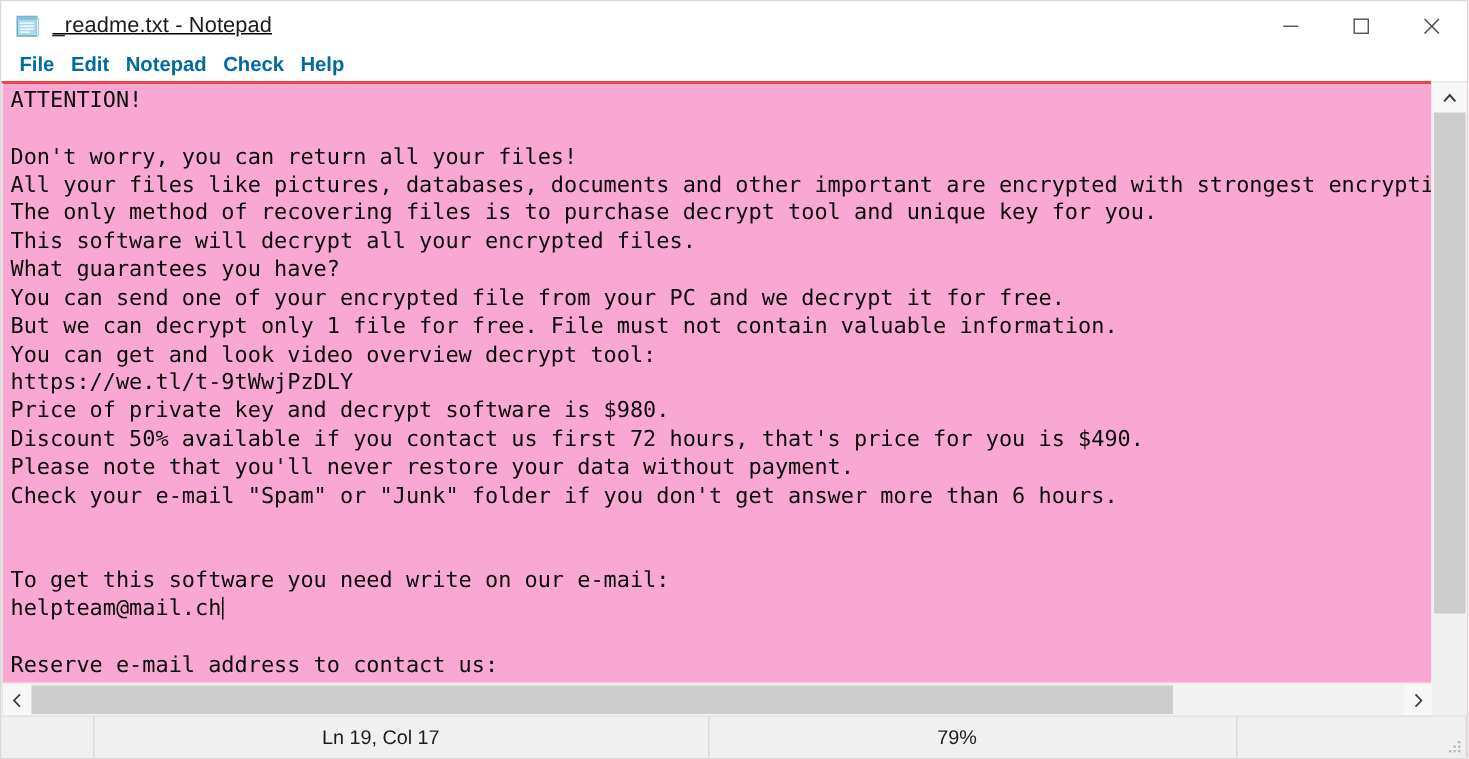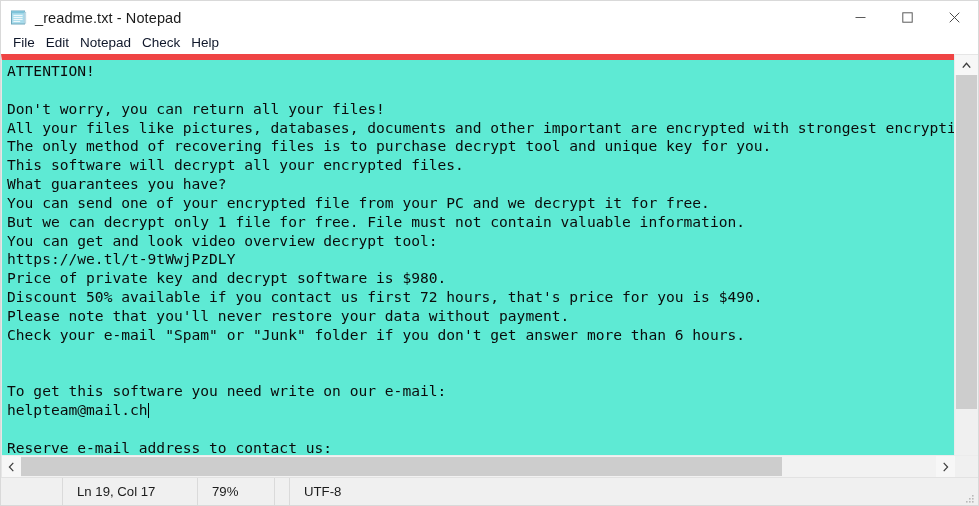--- a/index.html
+++ b/index.html
@@ -30,25 +30,26 @@
   .titlebar {
     height: 32px;
     min-height: 32px;
     background: #ffffff;
     display: flex;
     align-items: center;
     position: relative;
   }
   .title-left {
     display: flex;
-    align-items: flex-end;
+    align-items: center;
     padding-left: 9px;
     gap: 8px;
     flex: 1;
     min-width: 0;
+    text-decoration: underline;
   }
   .app-icon {
     width: 17px;
     height: 17px;
     position: relative;
     flex: none;
   }
   .app-icon svg { display: block; }
   .title-text {
     font-size: 14.5px;
@@ -78,24 +79,25 @@
     height: 21px;
     min-height: 21px;
     background: #ffffff;
     display: flex;
     align-items: center;
     padding-left: 7px;
     gap: 0px;
   }
   .menu-item {
     font-size: 13.5px;
-    color: #0f172a;
+    color: #0369a1;
     padding: 1px 6px 2px 5px;
     white-space: nowrap;
     line-height: 16px;
+    font-weight: bold;
   }
 
   
   .editor-wrap {
     position: relative;
     flex: 1;
     min-height: 0;
     display: flex;
     flex-direction: column;
     background: #ffffff;
@@ -103,22 +105,22 @@
   .editor-row {
     display: flex;
     flex: 1;
     min-height: 0;
   }
   .text-area {
     position: relative;
     flex: 1;
     min-width: 0;
     overflow: hidden;
-    background: #5eead4;
-    border-top: 6px solid #ef4444;
+    background: #f9a8d4;
+    border-top: 2px solid #ef4444;
     border-left: 1px solid #e6e6e6;
   }
   .text-lines {
     position: absolute;
     left: 5px;
     top: 2px;
     white-space: pre;
     font-family: "DejaVu Sans Mono", "Liberation Mono", monospace;
     font-size: 14.6px;
     line-height: 18.85px;
@@ -208,21 +210,21 @@
     background: #f0f0f0;
   }
 
   
   .statusbar {
     height: 27px;
     min-height: 27px;
     background: #f0f0f0;
     display: flex;
     align-items: center;
-    justify-content: flex-start;
+    justify-content: space-between;
     border-top: 1px solid #e2e2e2;
     position: relative;
     padding-left: 47px;
   }
   .status-cell {
     font-size: 13.2px;
     color: #1b1b1b;
     white-space: nowrap;
     display: flex;
     align-items: center;
@@ -336,21 +338,20 @@
     </div>
   </div>
 
   <div class="statusbar">
     <div class="status-sep"></div>
     <div class="status-cell s-ln">Ln 19, Col 17</div>
     <div class="status-sep"></div>
     <div class="status-cell s-zoom">79%</div>
     <div class="status-sep"></div>
     <div class="status-sep"></div>
-    <div class="status-cell s-enc">UTF-8</div>
     <div class="grip">
       <svg width="12" height="12" viewBox="0 0 12 12">
         <g fill="#b9b9b9">
           <rect x="9" y="3" width="1.6" height="1.6"></rect>
           <rect x="6" y="6" width="1.6" height="1.6"></rect>
             <rect x="9" y="6" width="1.6" height="1.6"></rect>
           <rect x="3" y="9" width="1.6" height="1.6"></rect>
             <rect x="6" y="9" width="1.6" height="1.6"></rect>
             <rect x="9" y="9" width="1.6" height="1.6"></rect>
         </g>

